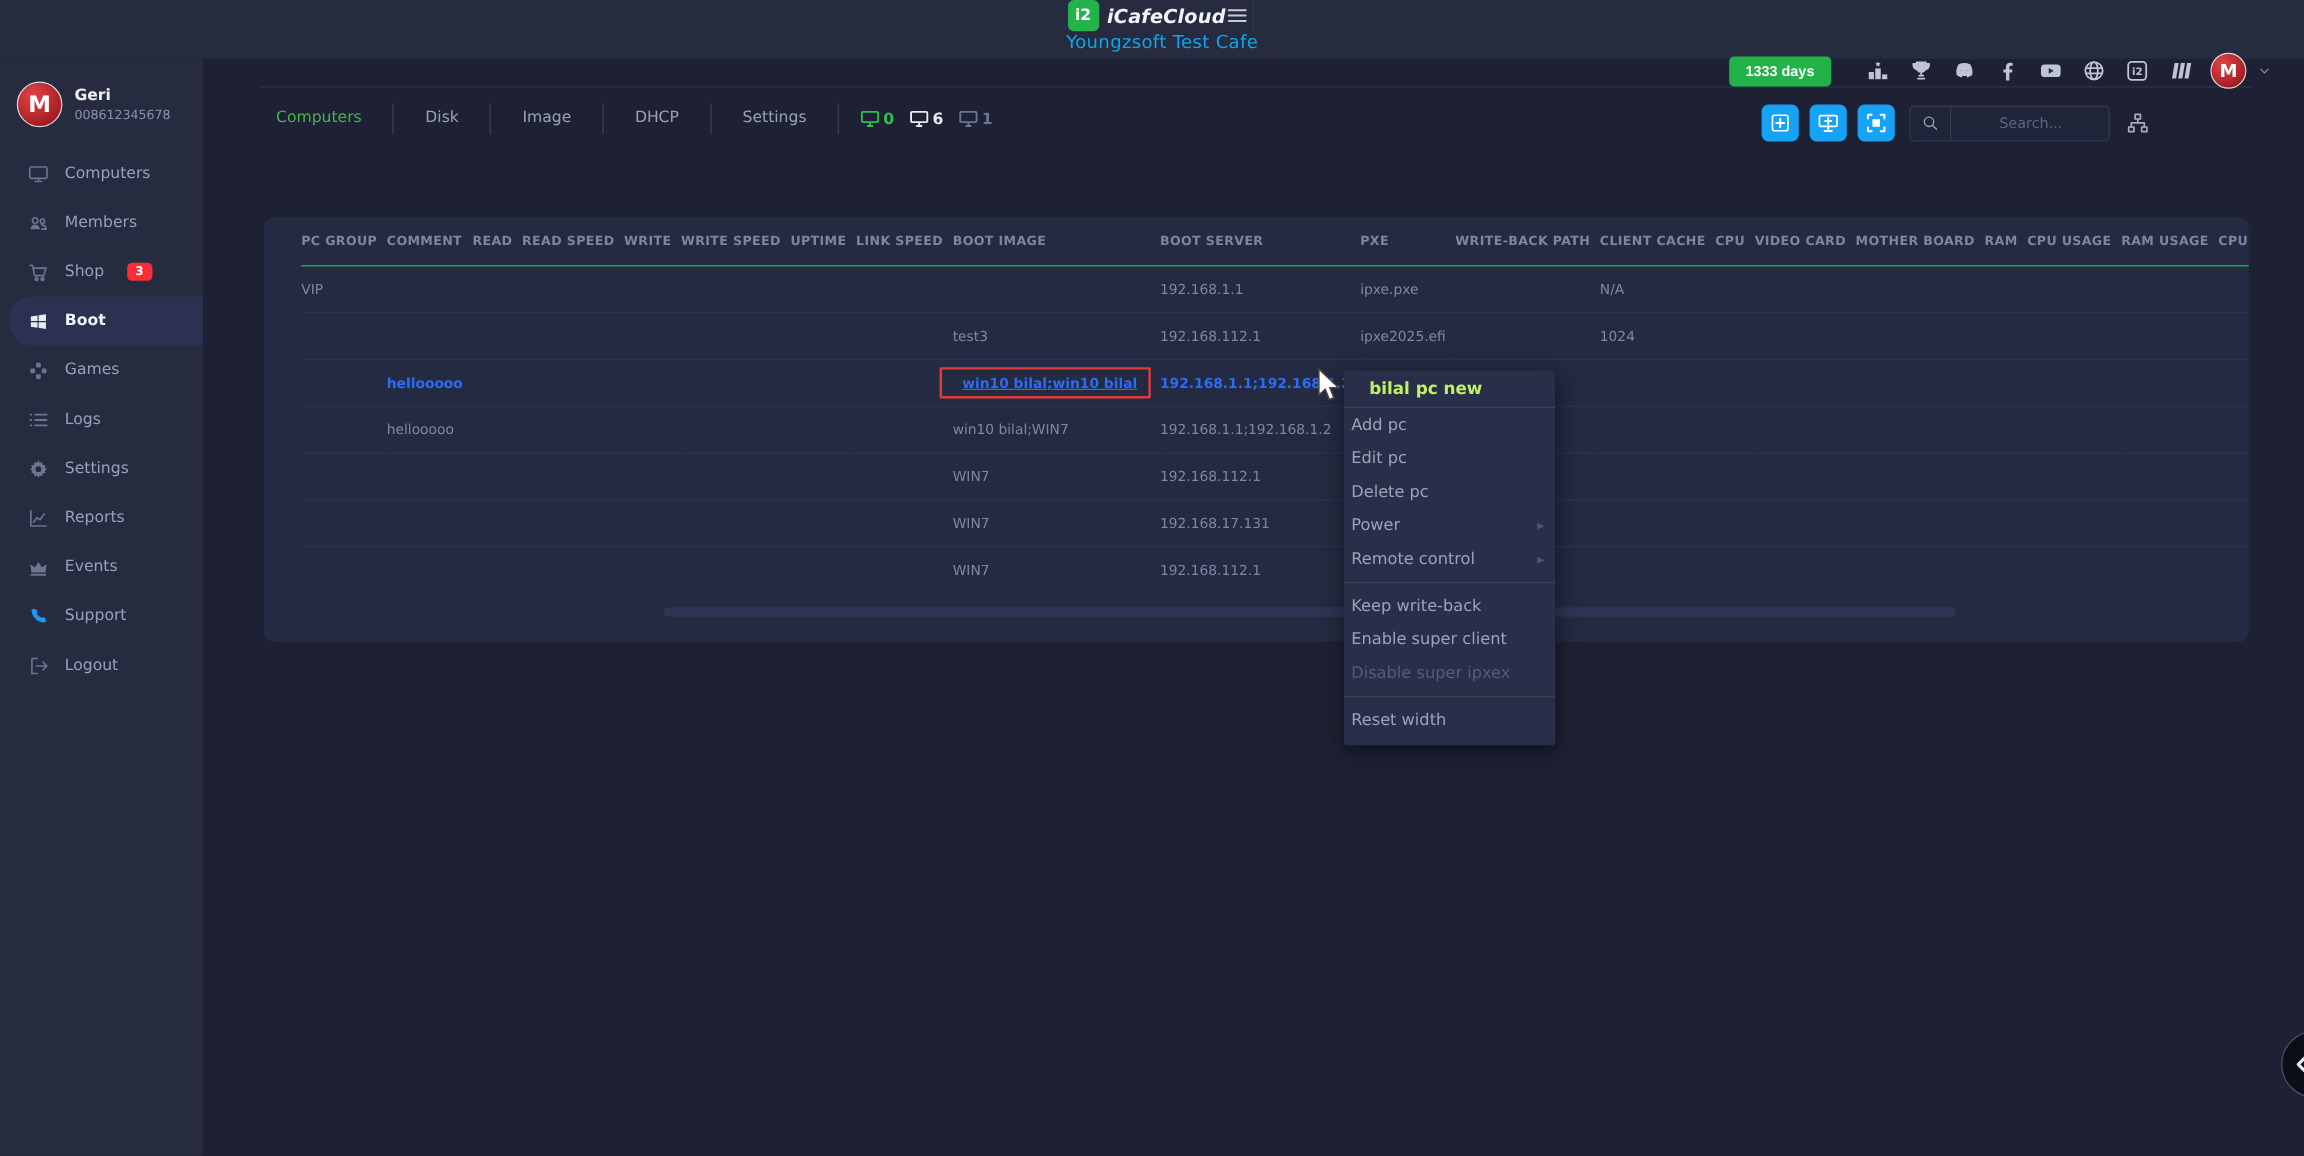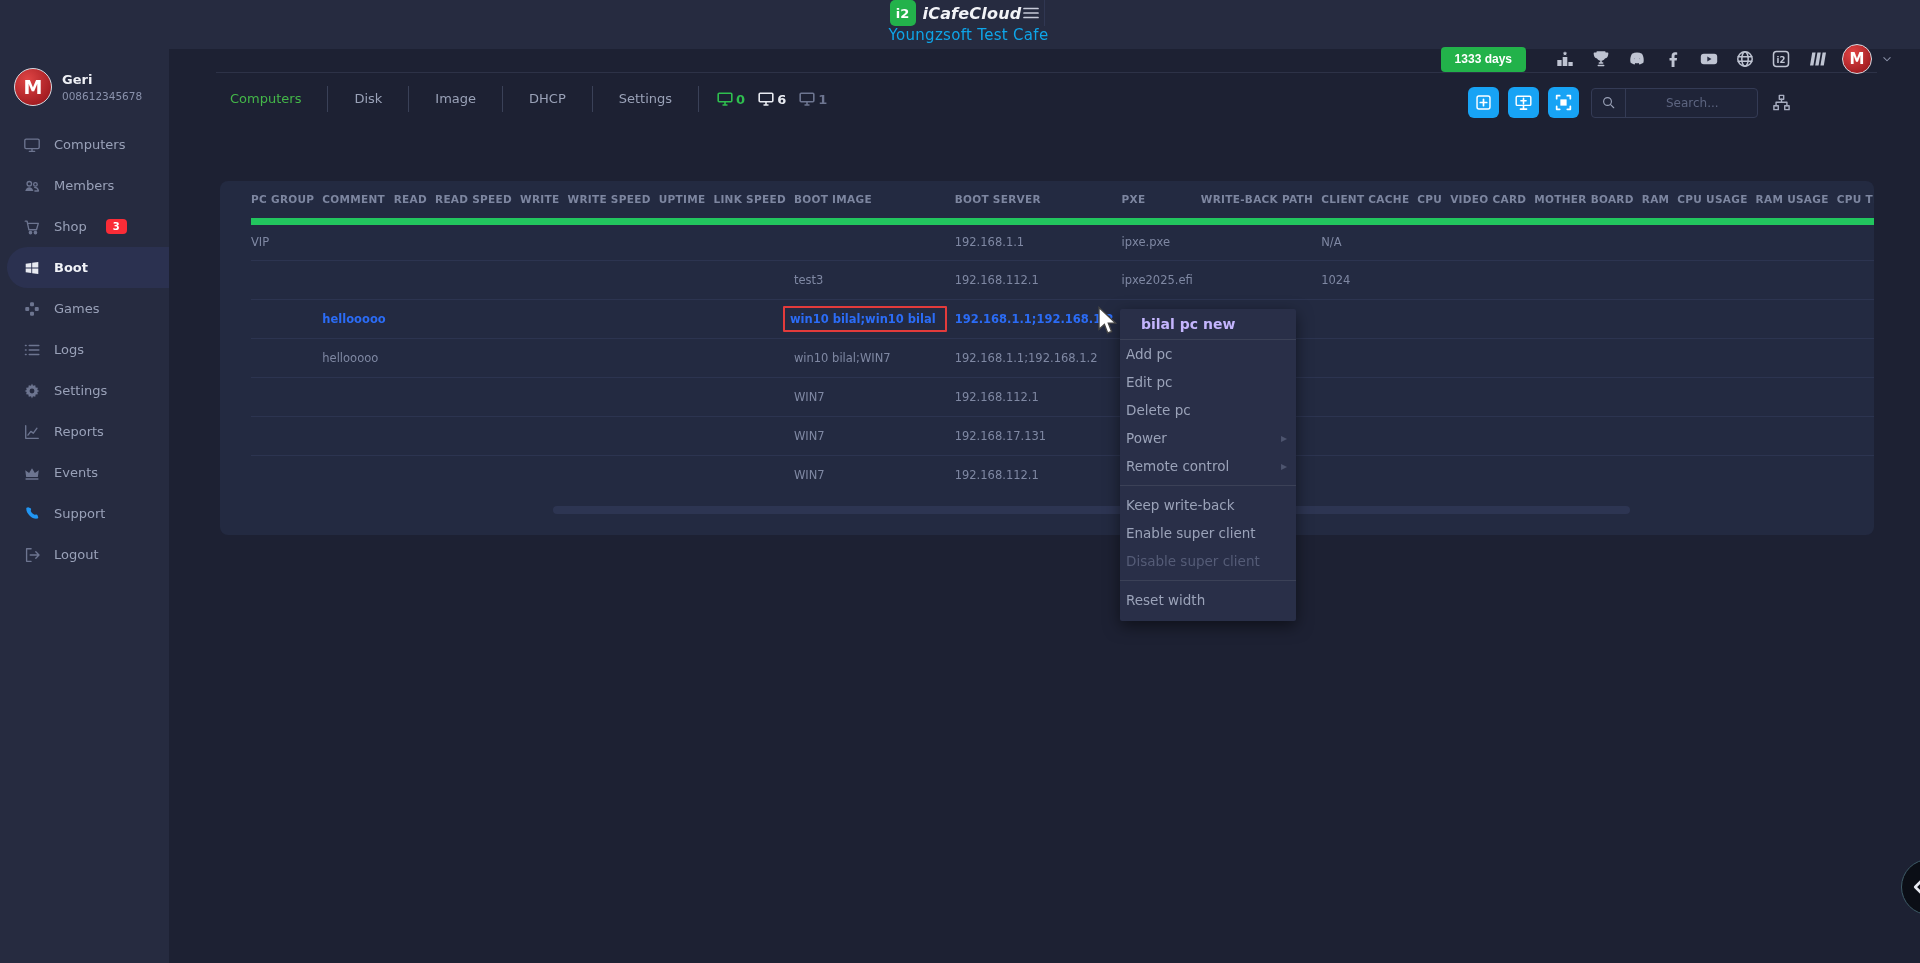--- a/index.html
+++ b/index.html
@@ -73,36 +73,36 @@
     font-family:"DejaVu Sans","Liberation Sans",sans-serif;margin-left:32px; }
   .search-box input::placeholder { color:#5d6580; }
   .sitemap-btn { margin-left:14px; color:#a7adc0; cursor:pointer; }
 
   
   .panel { position:absolute; top:132px; left:51px; width:1654px; height:354px;
     background:#232a41; border-radius:8px; overflow:hidden; padding-left:31px; }
   table { border-collapse:collapse; table-layout:fixed; }
   th { font-size:10.5px; font-weight:bold; color:#7d86a0; text-align:left;
     height:40px; white-space:nowrap; letter-spacing:.3px; padding-right:8px;
-    border-bottom:7px solid #22c55e; overflow:visible; }
+    border-bottom:1px solid #22c55e; overflow:visible; }
   td { font-size:11.5px; color:#7f88a3; height:39px; white-space:nowrap;
     padding-right:8px; overflow:visible; }
   tr.data-row { border-bottom:1px solid #2c3450; cursor:default; }
   tr.data-row:last-child { border-bottom:none; }
   tr.hl td.filled { color:#2b6cf6; font-weight:bold; }
-  .boxed-cell { display:inline-block; border:2px solid #e23b3b; padding:4px 9px 4px 5px; margin-left:-11px; border-radius:1px; }
+  .boxed-cell { display:inline-block; border:2px solid #e23b3b; padding:4px 9px 4px 17px; margin-left:-11px; border-radius:1px;text-decoration:underline; }
   .hscrollbar { position:absolute; left:333px; top:325px; width:1077px; height:8px;
     border-radius:4px; background:#2d3552; cursor:pointer; }
 
   
   .context-menu { position:absolute; left:1120px; top:309px; width:176px;
     background:#292f48; border-radius:2px; box-shadow:0 5px 16px rgba(0,0,0,.5);
     z-index:40; padding-bottom:7px; }
   .menu-title { height:31px; line-height:31px; padding-left:21px; font-size:14px;
-    font-weight:bold; color:#c4b5fd; border-bottom:1px solid #3b4157; }
+    font-weight:bold; color:#bef264; border-bottom:1px solid #3b4157; }
   .menu-item { height:28px; line-height:28px; padding-left:6px; font-size:13.5px;
     color:#9ba3b9; cursor:pointer; position:relative; }
   .menu-item.disabled { color:#555c77; cursor:default; }
   .menu-item .sub-arrow { position:absolute; right:9px; top:0; color:#6c7490; opacity:.55; font-size:12px; }
   .menu-divider { height:1px; background:#3b4157; margin:5px 0; }
 
   
   .mouse-cursor { position:absolute; left:1097px; top:306px; z-index:50; pointer-events:none; }
   .fab-circle { position:absolute; top:859px; left:1901px; width:56px; height:56px;
     border-radius:50%; background:#0b0e16; border:1px solid #3d5a66;
@@ -609,21 +609,21 @@
   <div class="menu-title">bilal pc new</div>
   <div id="menu-items">
       <div class="menu-item">Add pc</div>
       <div class="menu-item">Edit pc</div>
       <div class="menu-item">Delete pc</div>
       <div class="menu-item">Power<span class="sub-arrow">▸</span></div>
       <div class="menu-item">Remote control<span class="sub-arrow">▸</span></div>
       <div class="menu-divider"></div>
       <div class="menu-item">Keep write-back</div>
       <div class="menu-item">Enable super client</div>
-      <div class="menu-item disabled">Disable super client</div>
+      <div class="menu-item disabled">Disable super ipxex</div>
       <div class="menu-divider"></div>
       <div class="menu-item">Reset width</div>
     </div>
 </div>
 
 <div class="mouse-cursor">
   <svg width="22" height="30" viewBox="0 0 14 20">
     <path d="M1 1 L1 15.5 L4.6 12.3 L6.8 18 L9.4 17 L7.2 11.4 L12 11.4 Z" fill="#fff" stroke="#444" stroke-width="0.9"></path>
   </svg>
 </div>

